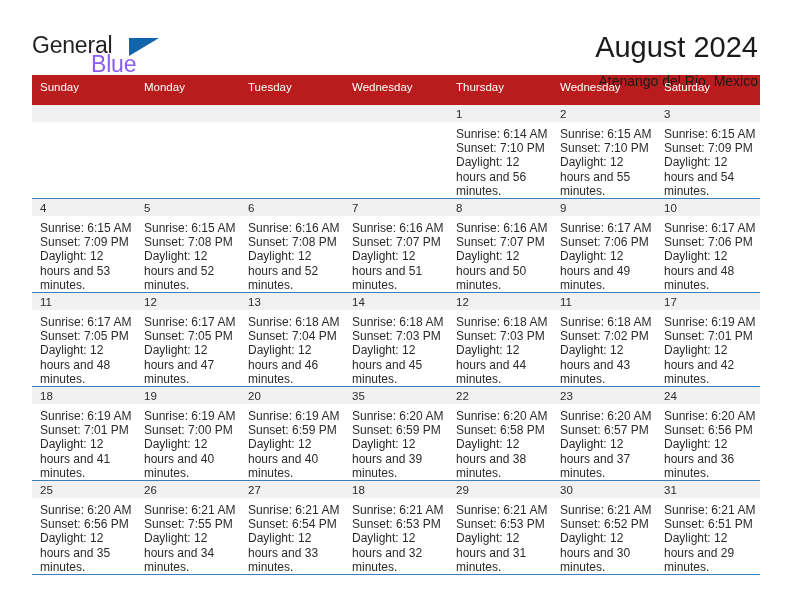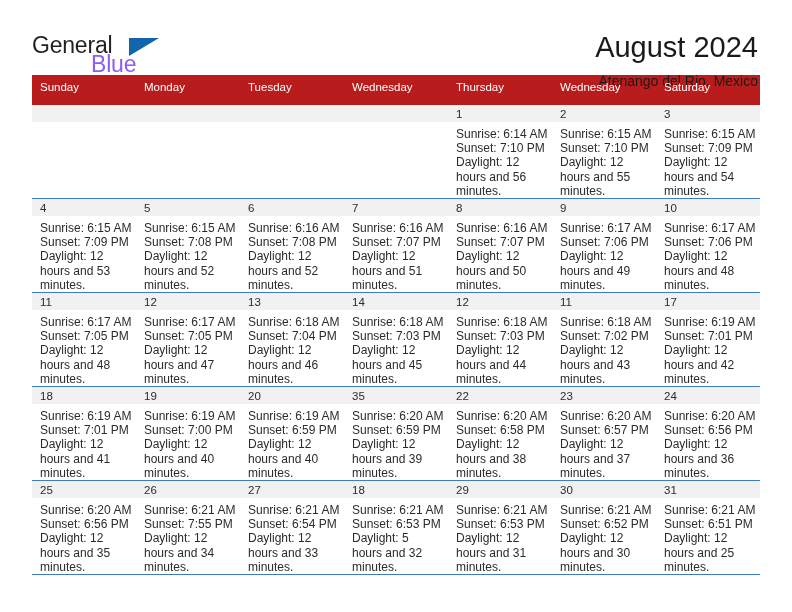--- a/index.html
+++ b/index.html
@@ -401,21 +401,21 @@
               <div>Sunrise: 6:21 AM</div>
               <div>Sunset: 6:54 PM</div>
               <div class="daylight">Daylight: 12 hours and 33 minutes.</div>
             </div>
           </td>
           <td>
             <div class="daynum">18</div>
             <div class="cell-body">
               <div>Sunrise: 6:21 AM</div>
               <div>Sunset: 6:53 PM</div>
-              <div class="daylight">Daylight: 5 hours and 32 minutes.</div>
+              <div class="daylight">Daylight: 12 hours and 32 minutes.</div>
             </div>
           </td>
           <td>
             <div class="daynum">29</div>
             <div class="cell-body">
               <div>Sunrise: 6:21 AM</div>
               <div>Sunset: 6:53 PM</div>
               <div class="daylight">Daylight: 12 hours and 31 minutes.</div>
             </div>
           </td>
@@ -425,20 +425,20 @@
               <div>Sunrise: 6:21 AM</div>
               <div>Sunset: 6:52 PM</div>
               <div class="daylight">Daylight: 12 hours and 30 minutes.</div>
             </div>
           </td>
           <td>
             <div class="daynum">31</div>
             <div class="cell-body">
               <div>Sunrise: 6:21 AM</div>
               <div>Sunset: 6:51 PM</div>
-              <div class="daylight">Daylight: 12 hours and 25 minutes.</div>
+              <div class="daylight">Daylight: 12 hours and 29 minutes.</div>
             </div>
           </td>
         </tr>
       </tbody>
   </table>
 
 </div>
 
 </body></html>

